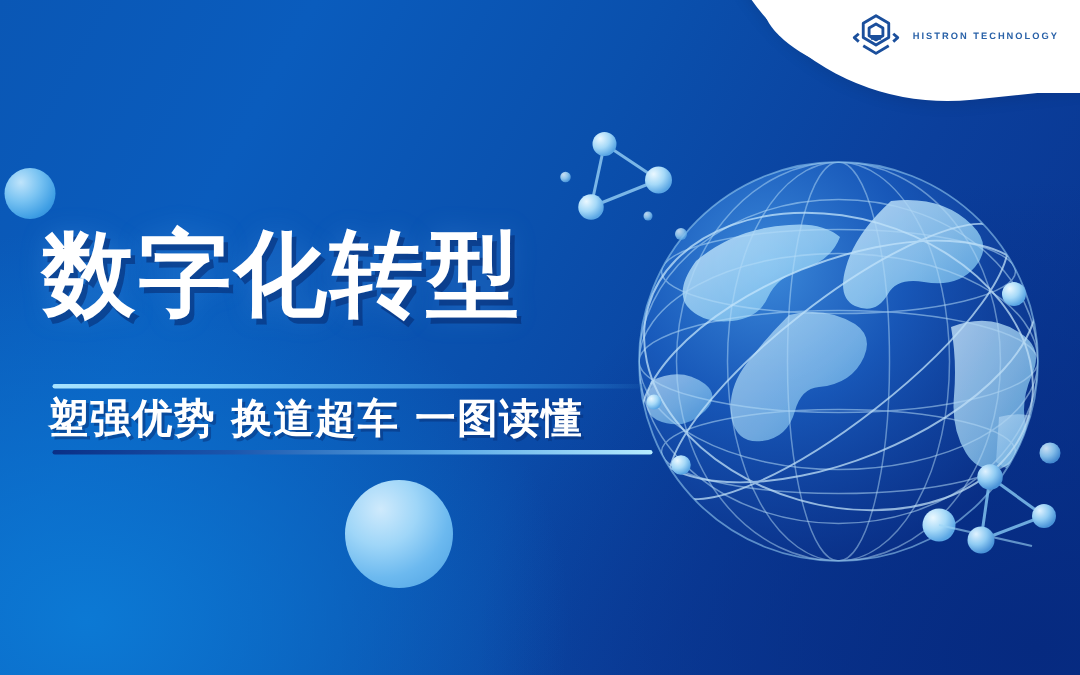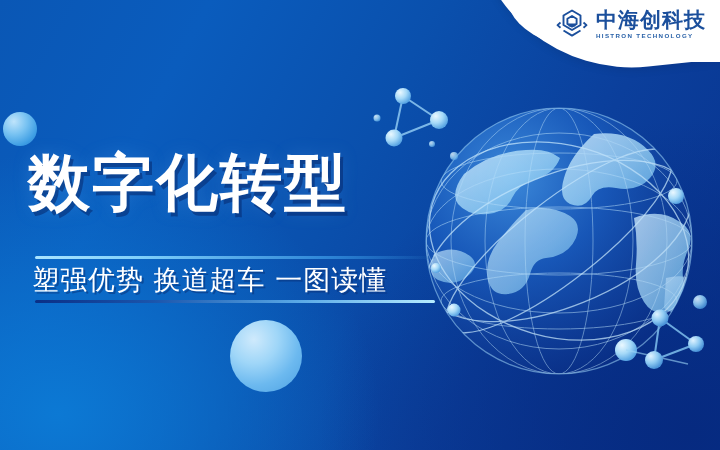--- a/index.html
+++ b/index.html
@@ -83,21 +83,21 @@
   .rule-top{
     left:35px;top:256px;width:400px;
     background:linear-gradient(90deg,#a9e4ff 0%,#7fd0fb 26%,#2f87d8 72%,rgba(20,80,160,.15) 100%);
   }
   .rule-bottom{
     left:35px;top:300px;width:400px;
     background:linear-gradient(90deg,#0a2f86 0%,#1b56ad 30%,#5aa9e6 66%,#b6ecff 100%);
   }
   .subtitle{
     position:absolute;left:32px;top:263px;
-    font-size:27px;font-weight:normal;color:#ffffff;
+    font-size:27px;font-weight:bold;color:#ffffff;
     letter-spacing:1px;line-height:1.25;white-space:nowrap;
     text-shadow:2px 2px 0 rgba(8,45,115,.5);
     font-family:"DejaVu Sans","Liberation Sans",sans-serif;
     text-align:right;
   }
 </style>
 </head>
 <body>
 
 <div id="banner">
@@ -231,18 +231,17 @@
           <path d="M17 3.5 l8.5 5 v9.5 l-8.5 5 l-8.5 -5 V8.5 z"></path>
           <path d="M17 9 l4.6 2.7 v5.2 L17 19.6 l-4.6 -2.7 v-5.2 z"></path>
           <path d="M5.5 15.5 l-3 2.6 l3 2.6"></path>
           <path d="M28.5 15.5 l3 2.6 l-3 2.6"></path>
           <path d="M8.5 23.5 L17 28.6 l8.5 -5.1"></path>
         </g>
         <path d="M13.6 16.4 h6.8 v3.1 h-6.8 z" fill="#1b4f9c"></path>
       </svg>
     </span>
     <span class="logo-text">
-      <span class="logo-cn">中海创科技</span>
       <span class="logo-en">HISTRON TECHNOLOGY</span>
     </span>
   </div>
 
 </div>
 
 </body></html>

